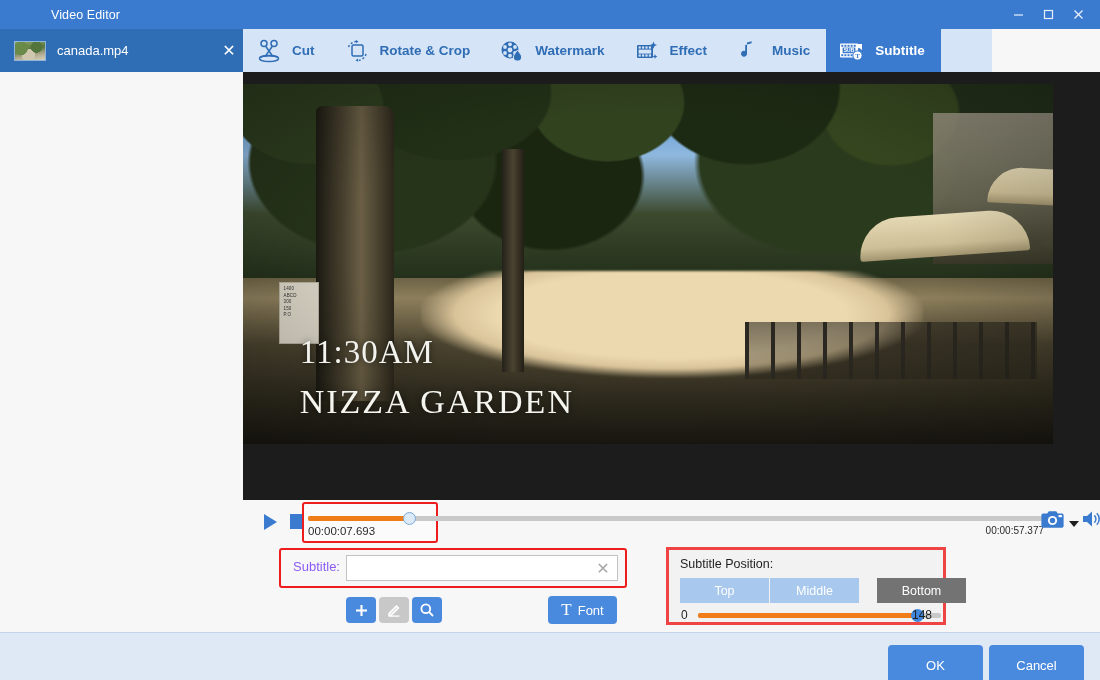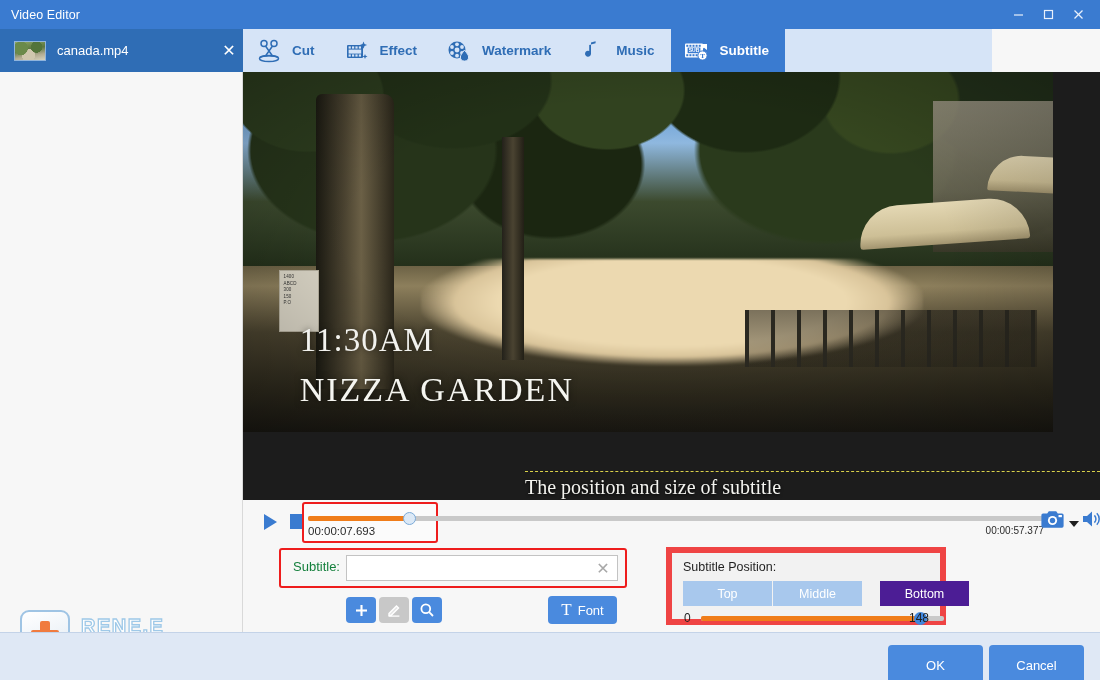--- a/index.html
+++ b/index.html
@@ -13,21 +13,21 @@
     position: relative;
     width: 1100px; height: 680px;
     background: #f7f7f7;
   }
 
   
   .titlebar {
     position: absolute; left: 0; top: 0;
     width: 1100px; height: 29px;
     background: #3a7bd0;
-    display: flex; align-items: center;
+    display: flex; align-items: center; padding-left: 40px;
   }
   .titlebar-title {
     color: #ffffff;
     font-size: 12.5px;
     margin-left: 11px;
     letter-spacing: .1px;
   }
   .win-btns {
     position: absolute; right: 0; top: 0;
     height: 29px; display: flex; align-items: center;
@@ -91,21 +91,21 @@
   .tool .ticon svg { display:block; }
 
   
   .preview-wrap {
     position: absolute; left: 243px; top: 72px;
     width: 857px; height: 428px;
     background: #1c1c1c;
     overflow: hidden;
   }
   .video {
-    position: absolute; left: 0; top: 0;
+    position: absolute; left: 0; top: 12px;
     width: 810px; height: 360px;
     overflow: hidden;
     background: #0d0f0a;
   }
   
   .v-sky {
     position:absolute; left:0; top:0; width:100%; height:58%;
     background: linear-gradient(180deg,#4f87c4 0%, #6ba0d6 18%, #8fb8df 34%, #3c4a2e 62%, #1e2a16 100%);
   }
   .v-foliage {
@@ -283,21 +283,21 @@
     width: 857px; height: 87px;
     background: #f7f7f7;
   }
   .sub-row-box {
     position: absolute; left: 36px; top: 3px;
     width: 348px; height: 40px;
     border: 2px solid #ee1d1d; border-radius: 3px;
   }
   .sub-label {
     position: absolute; left: 50px; top: 14px;
-    font-size: 13px; color: #15803d;
+    font-size: 13px; color: #8b5cf6;
   }
   .sub-input {
     position: absolute; left: 103px; top: 10px;
     width: 272px; height: 26px;
     background: #ffffff; border: 1px solid #c3c3c3;
   }
   .sub-input input {
     width: 246px; height: 24px;
     border: none; outline: none; background: transparent;
     font-family: "Liberation Sans", sans-serif; font-size: 12.5px;
@@ -324,34 +324,34 @@
     background: #4a8ade; color: #ffffff;
     display: flex; align-items: center; justify-content: center;
     gap: 6px; font-size: 13px;
   }
   .font-btn .tglyph { font-family: "Liberation Serif", serif; font-size: 17px; }
 
   
   .pospanel {
     position: absolute; left: 423px; top: 2px;
     width: 280px; height: 78px;
-    background: #f2f2f2; border: 6px solid #ef4444;
+    background: #f2f2f2; border: 3px solid #ef4444;
   }
   .pos-title { position: absolute; left: 11px; top: 7px; font-size: 12.5px; color: #1f1f1f; }
   .seg {
     position: absolute; left: 11px; top: 28px;
     width: 286px; height: 25px; display: flex;
   }
   .seg-item {
     flex: 1; display: flex; align-items: center; justify-content: center;
     background: #a8c8ed; color: #ffffff; font-size: 12.5px;
     border-right: 1px solid #f2f2f2;
   }
   .seg-item:last-child { border-right: none; }
-  .seg-item.active { background: #4c1d95; margin-left: 17px; }
+  .seg-item.active { background: #737373; margin-left: 17px; }
   .pos-min { position: absolute; left: 12px; top: 58px; font-size: 12px; color: #222; }
   .pos-max { position: absolute; right: 11px; top: 58px; font-size: 12px; color: #222; }
   .pos-track {
     position: absolute; left: 29px; top: 63px; width: 243px; height: 5px;
     background: #c9c9c9; border-radius: 2px;
   }
   .pos-fill { position: absolute; left:0; top:0; height: 5px; width: 90%; background: #f07d1a; border-radius: 2px; }
   .pos-thumb {
     position: absolute; left: 90%; top: -4px; width: 13px; height: 13px; margin-left: -6px;
     border-radius: 50%; background: #3f86dd;
@@ -416,20 +416,51 @@
             <circle cx="8" cy="4.5" r="3"></circle>
               <circle cx="18" cy="4.5" r="3"></circle>
             <path d="M9.5 7 L16.5 17 M16.5 7 L9.5 17"></path>
             <ellipse cx="13" cy="19.5" rx="9.5" ry="3"></ellipse>
             <path d="M4 18.5 C7 16 19 16 22 18.5"></path>
           </svg>
         </span>
         <span>Cut</span>
       </div>
 
+      <div class="tool">
+        <span class="ticon">
+          <svg width="26" height="24" viewBox="0 0 26 24" fill="none" stroke="currentColor" stroke-width="1.5">
+            <rect x="8" y="6" width="11" height="11" rx="1.5"></rect>
+            <path d="M4.5 8 A9 9 0 0 1 12 2.5" stroke-dasharray="2 2"></path>
+            <path d="M22 15 A9 9 0 0 1 14 21.5" stroke-dasharray="2 2"></path>
+            <path d="M12 1 l2.5 1.6 -2.5 1.6z" fill="currentColor" stroke="none"></path>
+            <path d="M14 22.8 l-2.5 -1.6 2.5 -1.6z" fill="currentColor" stroke="none"></path>
+          </svg>
+        </span>
+        <span>Rotate &amp; Crop</span>
+      </div>
+
+      <div class="tool">
+        <span class="ticon">
+          <svg width="26" height="24" viewBox="0 0 26 24">
+            <circle cx="11" cy="11" r="8.5" fill="currentColor"></circle>
+            <g fill="#d6e4f7">
+              <circle cx="11" cy="11" r="2.4"></circle>
+              <circle cx="11" cy="5.3" r="1.9"></circle>
+                <circle cx="11" cy="16.7" r="1.9"></circle>
+              <circle cx="6" cy="8" r="1.9"></circle>
+                <circle cx="16" cy="14" r="1.9"></circle>
+              <circle cx="6" cy="14" r="1.9"></circle>
+                <circle cx="16" cy="8" r="1.9"></circle>
+            </g>
+            <path d="M18.5 11 C21 14.4 22.6 16.2 22.6 18 a4.1 4.1 0 0 1 -8.2 0 c0-1.8 1.6-3.6 4.1-7z" fill="currentColor" stroke="#d6e4f7" stroke-width="1"></path>
+          </svg>
+        </span>
+        <span>Watermark</span>
+      </div>
 
       <div class="tool">
         <span class="ticon">
           <svg width="26" height="24" viewBox="0 0 26 24">
             <rect x="3" y="6" width="16" height="13" rx="1" fill="currentColor"></rect>
             <g fill="#d6e4f7">
               <rect x="4.6" y="7.4" width="2.2" height="2.2"></rect>
                 <rect x="8" y="7.4" width="2.2" height="2.2"></rect>
               <rect x="11.4" y="7.4" width="2.2" height="2.2"></rect>
                 <rect x="14.8" y="7.4" width="2.2" height="2.2"></rect>
@@ -437,39 +468,20 @@
                 <rect x="8" y="15.4" width="2.2" height="2.2"></rect>
               <rect x="11.4" y="15.4" width="2.2" height="2.2"></rect>
                 <rect x="14.8" y="15.4" width="2.2" height="2.2"></rect>
               <rect x="4.6" y="10.6" width="12.6" height="4"></rect>
             </g>
             <path d="M19.5 2.5 l1 2.6 2.6 1 -2.6 1 -1 2.6 -1-2.6 -2.6-1 2.6-1z" fill="currentColor"></path>
             <path d="M21 15 l.7 1.8 1.8 .7 -1.8 .7 -.7 1.8 -.7-1.8 -1.8-.7 1.8-.7z" fill="currentColor"></path>
           </svg>
         </span>
         <span>Effect</span>
-      </div>
-
-      <div class="tool">
-        <span class="ticon">
-          <svg width="26" height="24" viewBox="0 0 26 24">
-            <circle cx="11" cy="11" r="8.5" fill="currentColor"></circle>
-            <g fill="#d6e4f7">
-              <circle cx="11" cy="11" r="2.4"></circle>
-              <circle cx="11" cy="5.3" r="1.9"></circle>
-                <circle cx="11" cy="16.7" r="1.9"></circle>
-              <circle cx="6" cy="8" r="1.9"></circle>
-                <circle cx="16" cy="14" r="1.9"></circle>
-              <circle cx="6" cy="14" r="1.9"></circle>
-                <circle cx="16" cy="8" r="1.9"></circle>
-            </g>
-            <path d="M18.5 11 C21 14.4 22.6 16.2 22.6 18 a4.1 4.1 0 0 1 -8.2 0 c0-1.8 1.6-3.6 4.1-7z" fill="currentColor" stroke="#d6e4f7" stroke-width="1"></path>
-          </svg>
-        </span>
-        <span>Watermark</span>
       </div>
 
       <div class="tool">
         <span class="ticon">
           <svg width="26" height="24" viewBox="0 0 26 24">
             <path d="M11 3.5 v11.2 a3 3 0 1 1 -1.8-2.75 V6 l6.4-1.8 v-2z" fill="currentColor"></path>
           </svg>
         </span>
         <span>Music</span>
       </div>
@@ -496,50 +508,38 @@
             <circle cx="19.5" cy="16.5" r="4.6" fill="#ffffff" stroke="#3a7bd0" stroke-width="1"></circle>
             <text x="19.5" y="19.2" font-size="7" fill="#3a7bd0" text-anchor="middle" font-family="Liberation Serif, serif">T</text>
           </svg>
         </span>
         <span>Subtitle</span>
       </div>
 
     </div>
   </div>
 
-  <div class="leftpanel">
-    <div class="logo">
-      <div class="logo-mark"></div>
-      <div class="logo-txt">
-        <div class="logo-name">RENE.E</div>
-        <div class="logo-sub">Laboratory</div>
-      </div>
-    </div>
-  </div>
 
   <div class="preview-wrap">
     <div class="video">
       <div class="v-sky"></div>
       <div class="v-foliage"></div>
       <div class="v-ground"></div>
       <div class="v-path"></div>
       <div class="v-bldg"></div>
       <div class="v-umb2"></div>
       <div class="v-umb1"></div>
       <div class="v-chairs"></div>
       <div class="v-trunk"></div>
       <div class="v-trunk2"></div>
       <div class="v-sign">1400<br>ABCD<br>300<br>150<br>P.O</div>
       <div class="v-vignette"></div>
       <div class="v-time">11:30AM</div>
       <div class="v-place">NIZZA GARDEN</div>
     </div>
-    <div class="sub-overlay">
-      <div class="sub-overlay-text">The position and size of subtitle</div>
-    </div>
   </div>
 
   <div class="transport">
     <div class="play-btn">
       <svg width="20" height="20" viewBox="0 0 20 20">
           <path d="M4 2 L17 10 L4 18 z" fill="#3a7bd0"></path>
         </svg>
     </div>
     <div class="stop-btn"></div>
 

